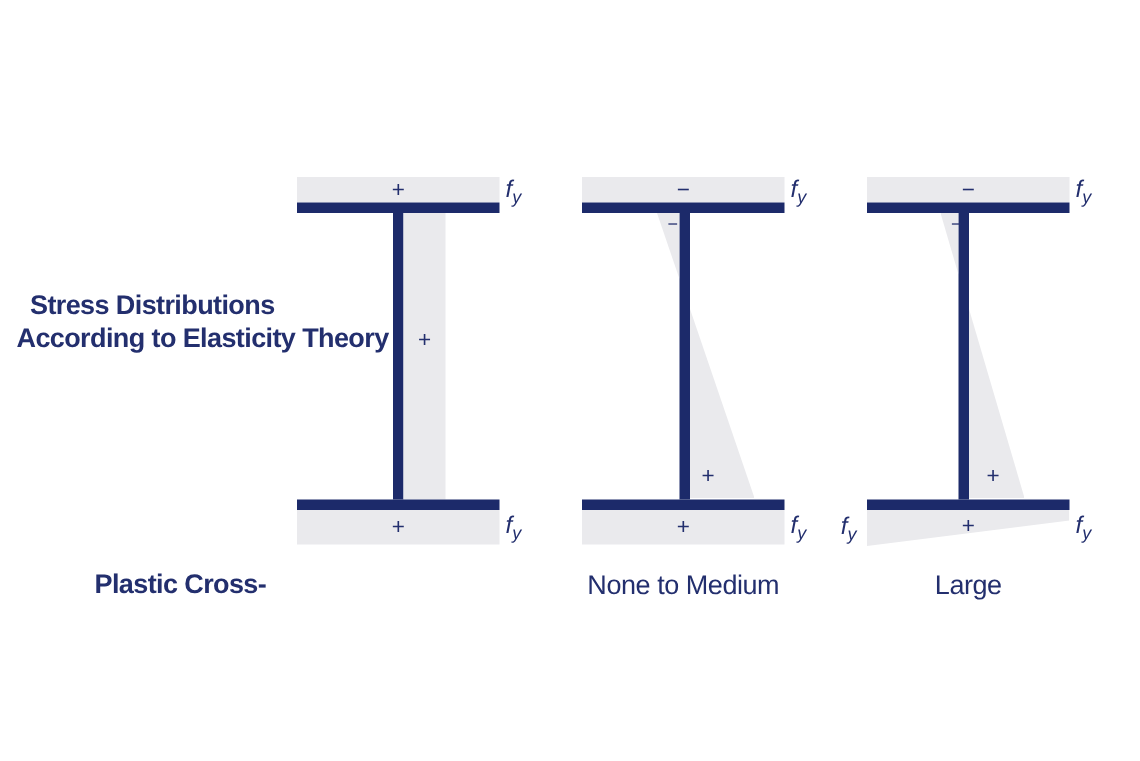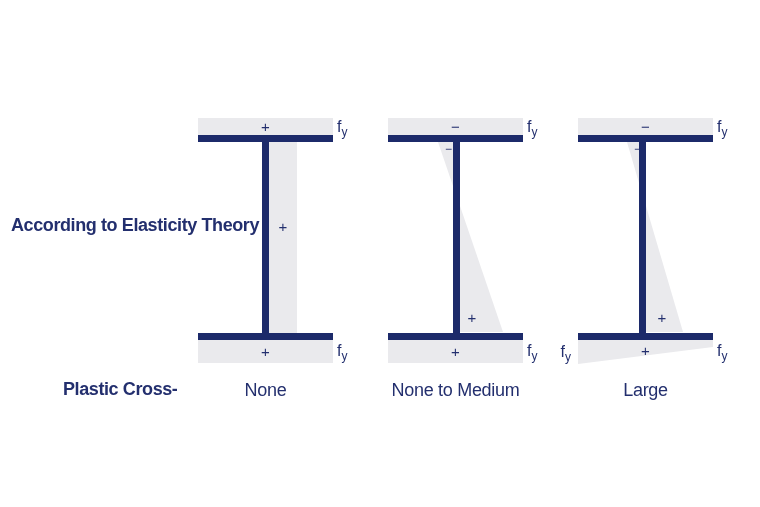--- a/index.html
+++ b/index.html
@@ -61,31 +61,32 @@
   .web-sign{position:absolute;text-align:center;}
   #beam1 .web-sign{left:71px;top:101px;width:28px;}
   .web-minor{position:absolute;text-align:center;font-size:12px;line-height:1;
     color:var(--text);}
   #beam2 .web-minor{left:53px;top:25px;width:15px;}
   #beam3 .web-minor{left:52px;top:25px;width:15px;}
   .web-plus{position:absolute;text-align:center;font-size:15px;line-height:1;
     color:var(--text);}
   #beam2 .web-plus{left:76px;top:192px;width:16px;}
   #beam3 .web-plus{left:76px;top:192px;width:16px;}
-  .fy{position:absolute;font-size:16px;line-height:1.1;color:var(--text);white-space:nowrap;}
+  .fy{position:absolute;font-size:16px;line-height:1.1;color:var(--text);white-space:nowrap;font-style:italic;}
   .fy sub{font-size:12px;line-height:0;}
   .fy-top{left:139px;top:0px;}
   .fy-bottom{left:139px;top:224px;}
   #beam3 .fy-bottom-left{left:-33px;top:225px;width:26px;text-align:right;}
 </style>
 </head>
 <body>
 
 <div id="canvas">
 
+  <div class="title-line" id="title-line1">Stress Distributions</div>
   <div class="title-line" id="title-line2">According to Elasticity Theory</div>
 
   <div class="beam" id="beam1">
     <div class="block top-block">
       <span class="sign">+</span>
     </div>
     <span class="fy fy-top"><span>f</span><sub>y</sub></span>
     <div class="bar flange-top"></div>
     <div class="bar web"></div>
     <div class="block web-rect"></div>
@@ -129,17 +130,16 @@
     <div class="bar flange-bottom"></div>
     <div class="block bottom-block">
       <span class="sign">+</span>
     </div>
     <span class="fy fy-bottom-left fy"><span>f</span><sub>y</sub></span>
     <span class="fy fy-bottom"><span>f</span><sub>y</sub></span>
   </div>
 
   <div class="rowlabel-line" id="rowlabel-line1">Plastic Cross-</div>
 
-  <div class="col-label" id="col-label-1">None</div>
   <div class="col-label" id="col-label-3">Large</div>
   <div class="col-label" id="col-label-2">None to Medium</div>
 
 </div>
 
 </body></html>

